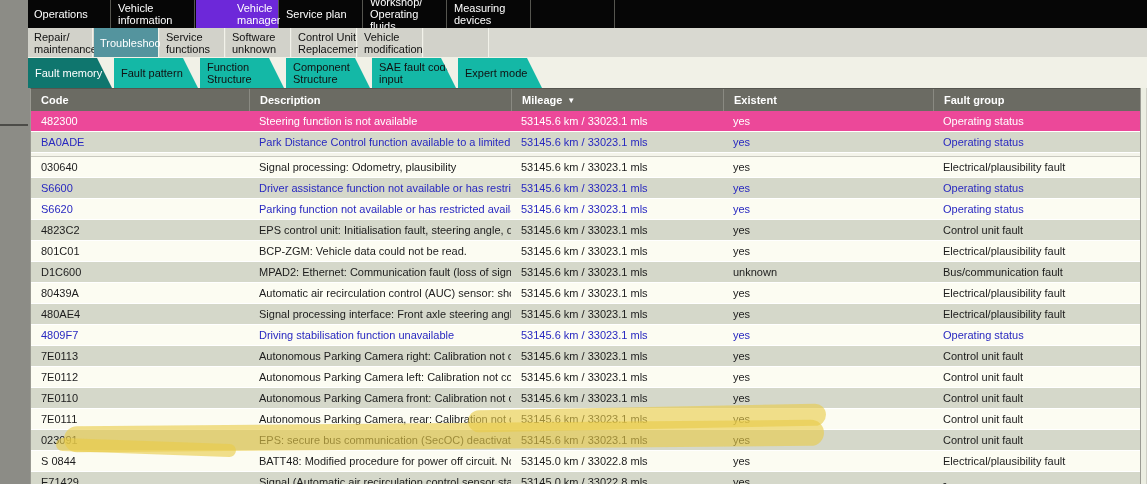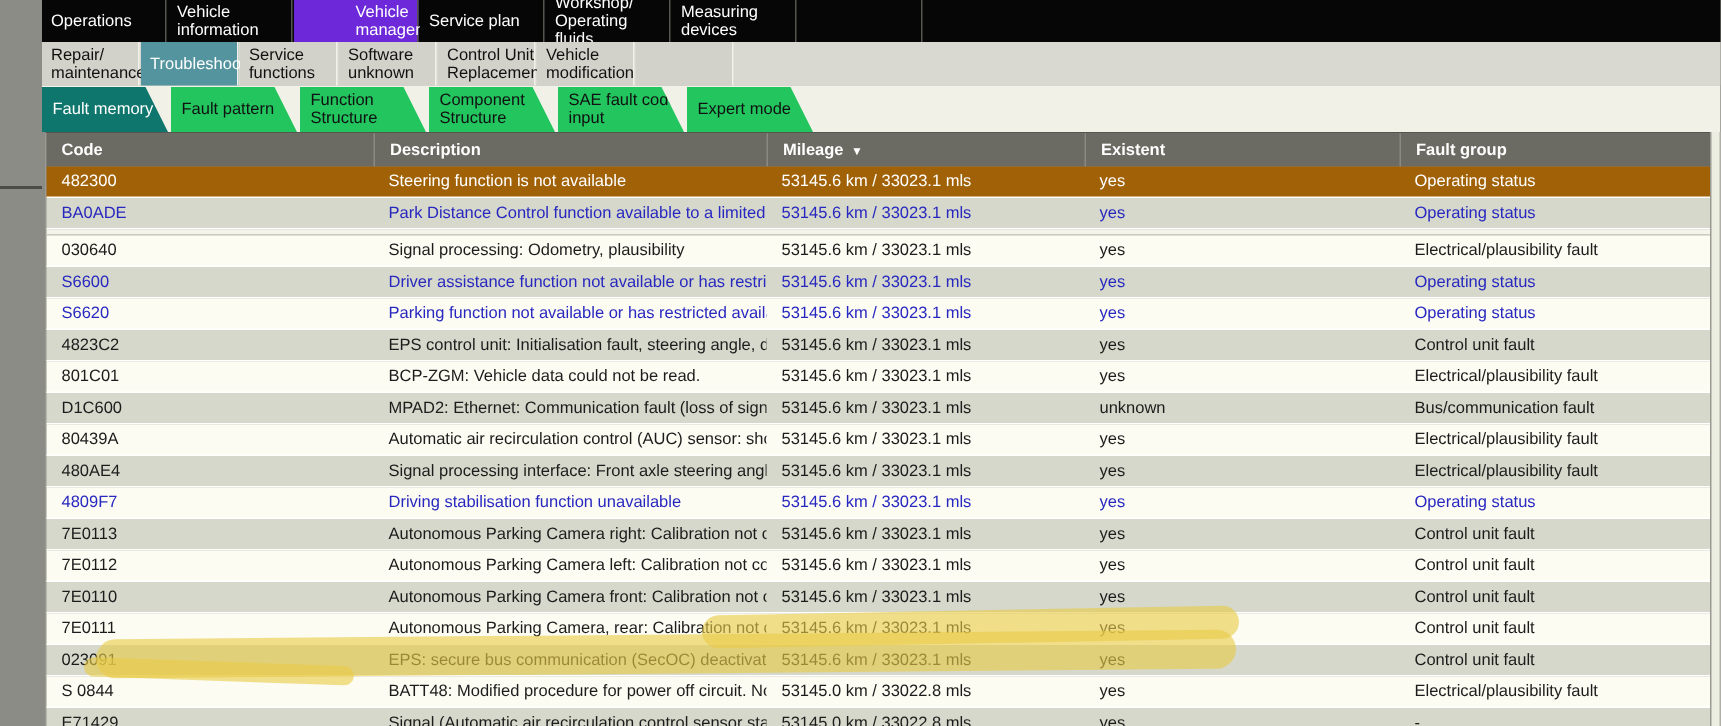--- a/index.html
+++ b/index.html
@@ -31,36 +31,36 @@
     width:65px; margin-right:1px; background:#d2d2ca; color:#111;
     display:flex; align-items:center; padding:2px 6px; line-height:12px;
     border-right:1px solid #f2f2ea;
   }
   .menu2 .cell.active { background:#54949e; color:#fff; }
   .menu2 .filler { flex:1; background:#d9d9d1; }
 
   
   .tabs { display:flex; height:31px; background:#f1f1e7; padding-top:1px; }
   .tab {
-    width:84px; margin-right:2px; background:#22c55e; color:#111;
+    width:84px; margin-right:2px; background:#14b8a6; color:#111;
     display:flex; align-items:center; padding:2px 4px 2px 7px; line-height:12px;
     clip-path:polygon(0 0, calc(100% - 15px) 0, 100% 100%, 0 100%);
   }
   .tab.active { background:#0f766e; color:#fff; }
 
   
   .tablewrap { position:absolute; left:2px; top:88px; width:1110px; border-top:1px solid #55554f; border-left:1px solid #9a9a92; }
   .thead, .trow { display:grid; grid-template-columns:218px 262px 212px 210px 1fr; }
   .thead { height:22px; background:#6b6b63; color:#fff; font-weight:bold; }
   .thead .th { display:flex; align-items:center; padding-left:10px; border-left:1px solid #8a8a82; }
   .thead .th:first-child { border-left:none; }
   .sort-icon { font-size:8px; margin-left:5px; }
   .trow { height:21px; background:#fcfcf2; border-bottom:1px solid #ffffff; }
   .trow.alt { background:#d5d8ca; }
-  .trow.sel { background:#a16207; color:#fff; }
+  .trow.sel { background:#ec4899; color:#fff; }
   .trow.link { color:#2828c0; }
   .trow .td {
     display:flex; align-items:center; padding-left:10px;
     white-space:nowrap; overflow:hidden;
   }
   .row-gap { height:4px; background:#f4f4ea; border-bottom:1px solid #c9c9bf; }
 
   
   .right-strip {
     position:absolute; right:0; top:88px; width:7px; height:396px;

